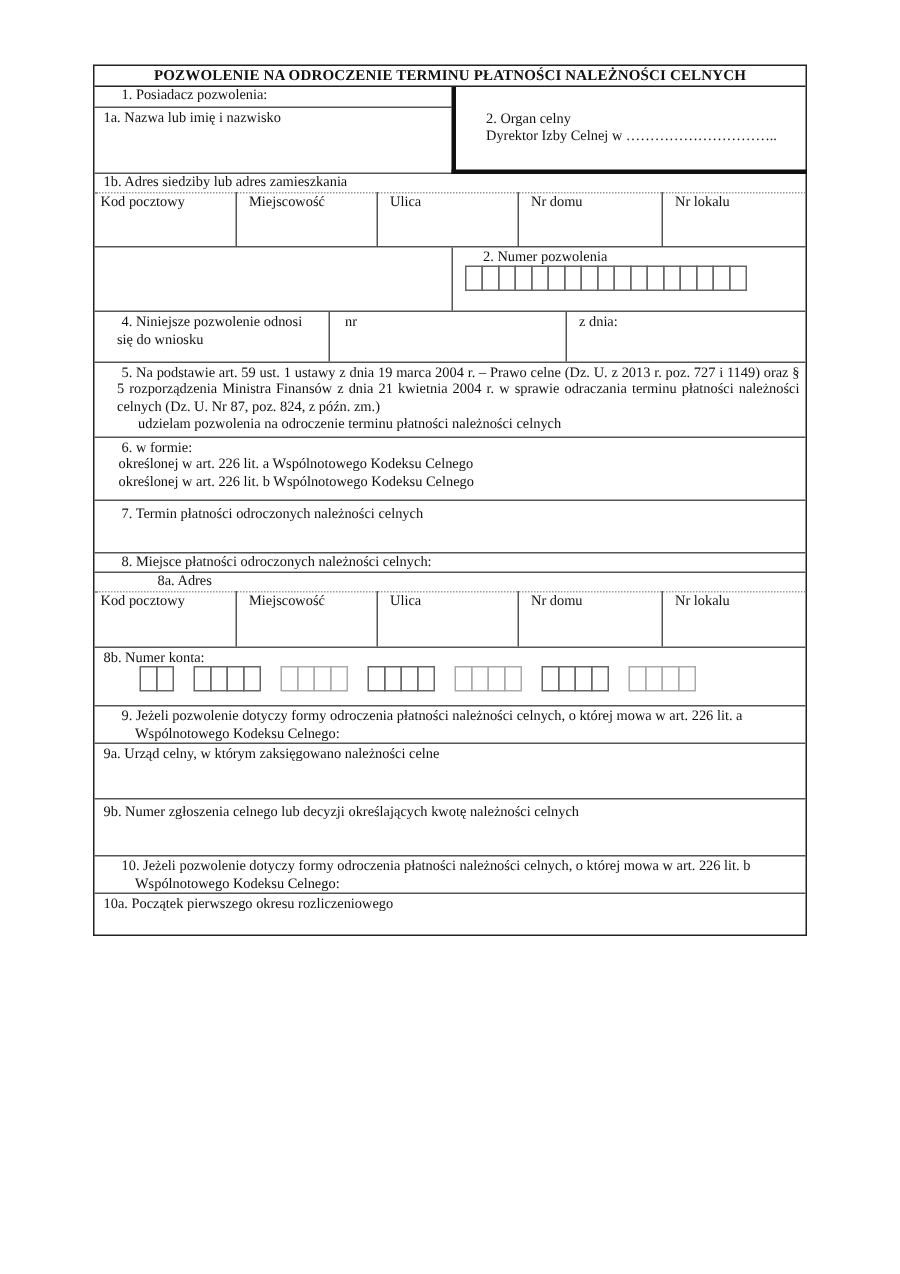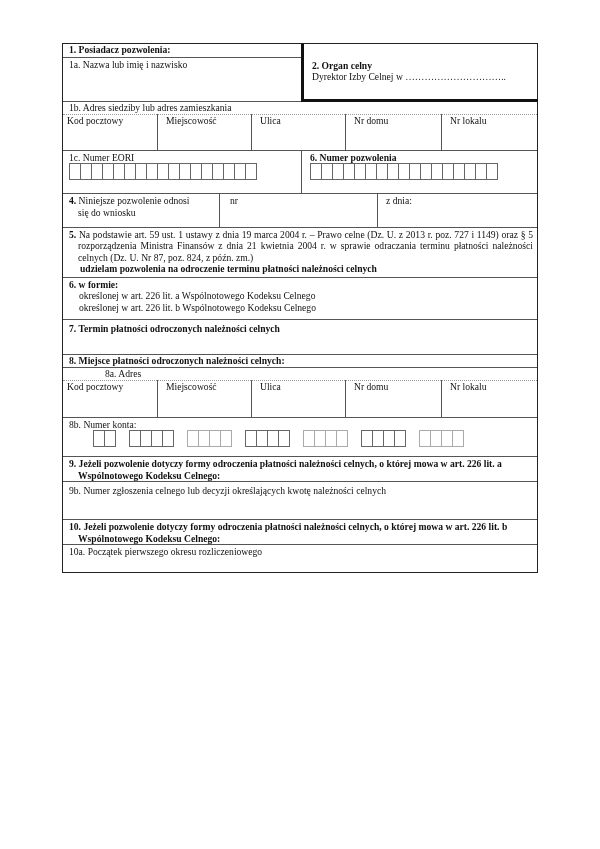--- a/index.html
+++ b/index.html
@@ -3,47 +3,48 @@
 <meta charset="utf-8">
 <style>
   html, body { margin: 0; padding: 0; background: #ffffff; }
   body { width: 600px; height: 849px; position: relative; overflow: hidden;
          font-family: "Liberation Serif", "DejaVu Serif", serif; color: #111; font-size: 9.6px; }
   .form { position: absolute; left: 62px; top: 43px; width: 476px; border: 1.5px solid #222; box-sizing: border-box; }
   .row { position: relative; border-bottom: 1px solid #555; box-sizing: border-box; }
   .row:last-child { border-bottom: none; }
   .title { text-align: center; font-weight: bold; font-size: 10px; height: 13px; line-height: 13px; border-bottom: 1.5px solid #222; letter-spacing: 0.1px; }
   .lbl { position: absolute; left: 6px; top: 1px; white-space: nowrap; }
-  .b { font-weight: bold; }
+  .b { font-weight: normal; margin-left: 12px; }
   .cell { position: absolute; top: 0; bottom: 0; box-sizing: border-box; }
   .vline { border-left: 1px solid #555; }
   .dotted { border-bottom: 1px dotted #999; }
   .boxes { position: absolute; display: flex; }
   .box { width: 12px; height: 17px; border: 1px solid #666; box-sizing: border-box; margin-right: -1px; }
   .boxgrey { border-color: #aaa; }
   .para { position: absolute; left: 6px; right: 4px; top: 1px; line-height: 11.4px; text-align: justify; }
   .indent { padding-left: 9px; }
   .org-box { position: absolute; left: 238px; top: 0; right: -1px; height: 58px; border-left: 3px solid #111; border-bottom: 3px solid #111; box-sizing: border-box; }
 </style>
 </head>
 <body>
 
 <div class="form">
 
+  <div class="title">POZWOLENIE NA ODROCZENIE TERMINU PŁATNOŚCI NALEŻNOŚCI CELNYCH</div>
 
   <div class="row" style="height:58px;">
     <div class="cell" style="left:0;width:238px;">
       <div class="lbl b" style="top:0;">1. Posiadacz pozwolenia:</div>
       <div style="position:absolute;left:0;right:0;top:13px;border-top:1px solid #555;"></div>
       <div class="lbl" style="top:15px;">1a. Nazwa lub imię i nazwisko</div>
       <div style="position:absolute;left:0;right:0;top:27px;bottom:0;"></div>
     </div>
     <div class="org-box">
       <div class="lbl b" style="left:8px;top:16px;">2. Organ celny</div>
-      <div class="lbl" style="left:8px;top:27px;">Dyrektor Izby Celnej w …………………………..</div>
+      <div class="lbl" style="left:20px;top:27px;">Dyrektor Izby Celnej w …………………………..</div>
     </div>
   </div>
 
   <div class="row" style="height:49px;">
     <div class="dotted" style="position:absolute;left:0;right:0;top:0;height:12px;"></div>
     <div class="lbl" style="top:0;">1b. Adres siedziby lub adres zamieszkania</div>
     <div style="position:absolute;left:0;right:0;top:12px;bottom:0;">
       <div class="cell" style="left:0;width:94px;">
           <span class="lbl" style="left:4px;">Kod pocztowy</span>
         </div>
@@ -56,44 +57,22 @@
       <div class="cell vline" style="left:282px;width:96px;">
           <span class="lbl" style="left:8px;">Nr domu</span>
         </div>
       <div class="cell vline" style="left:378px;right:0;">
           <span class="lbl" style="left:8px;">Nr lokalu</span>
         </div>
     </div>
   </div>
 
   <div class="row" style="height:43px;">
-    <div class="cell" style="left:0;width:238px;">
-      <div class="lbl">1c. Numer EORI</div>
-      <div class="boxes" id="eori-boxes" style="left:6px;top:12px;">
-          <div class="box"></div>
-          <div class="box"></div>
-          <div class="box"></div>
-          <div class="box"></div>
-          <div class="box"></div>
-          <div class="box"></div>
-          <div class="box"></div>
-          <div class="box"></div>
-          <div class="box"></div>
-          <div class="box"></div>
-          <div class="box"></div>
-          <div class="box"></div>
-          <div class="box"></div>
-          <div class="box"></div>
-          <div class="box"></div>
-          <div class="box"></div>
-          <div class="box"></div>
-        </div>
-    </div>
     <div class="cell vline" style="left:238px;right:0;">
-      <div class="lbl b" style="left:8px;">6. Numer pozwolenia</div>
+      <div class="lbl b" style="left:8px;">2. Numer pozwolenia</div>
       <div class="boxes" id="permit-boxes" style="left:8px;top:12px;">
           <div class="box"></div>
           <div class="box"></div>
           <div class="box"></div>
           <div class="box"></div>
           <div class="box"></div>
           <div class="box"></div>
           <div class="box"></div>
           <div class="box"></div>
           <div class="box"></div>
@@ -210,20 +189,23 @@
         </div>
       </div>
   </div>
 
   <div class="row" style="height:25px;">
     <div class="lbl b" style="line-height:11.5px;">
       <span>9. Jeżeli pozwolenie dotyczy formy odroczenia płatności należności celnych, o której mowa w art. 226 lit. a</span><br>
       <span class="indent">Wspólnotowego Kodeksu Celnego:</span>
     </div>
   </div>
+  <div class="row" style="height:37px;">
+    <div class="lbl">9a. Urząd celny, w którym zaksięgowano należności celne</div>
+  </div>
   <div class="row" style="height:38px;">
     <div class="lbl" style="top:3px;">9b. Numer zgłoszenia celnego lub decyzji określających kwotę należności celnych</div>
   </div>
 
   <div class="row" style="height:25px;">
     <div class="lbl b" style="line-height:11.5px;">
       <span>10. Jeżeli pozwolenie dotyczy formy odroczenia płatności należności celnych, o której mowa w art. 226 lit. b</span><br>
       <span class="indent">Wspólnotowego Kodeksu Celnego:</span>
     </div>
   </div>

